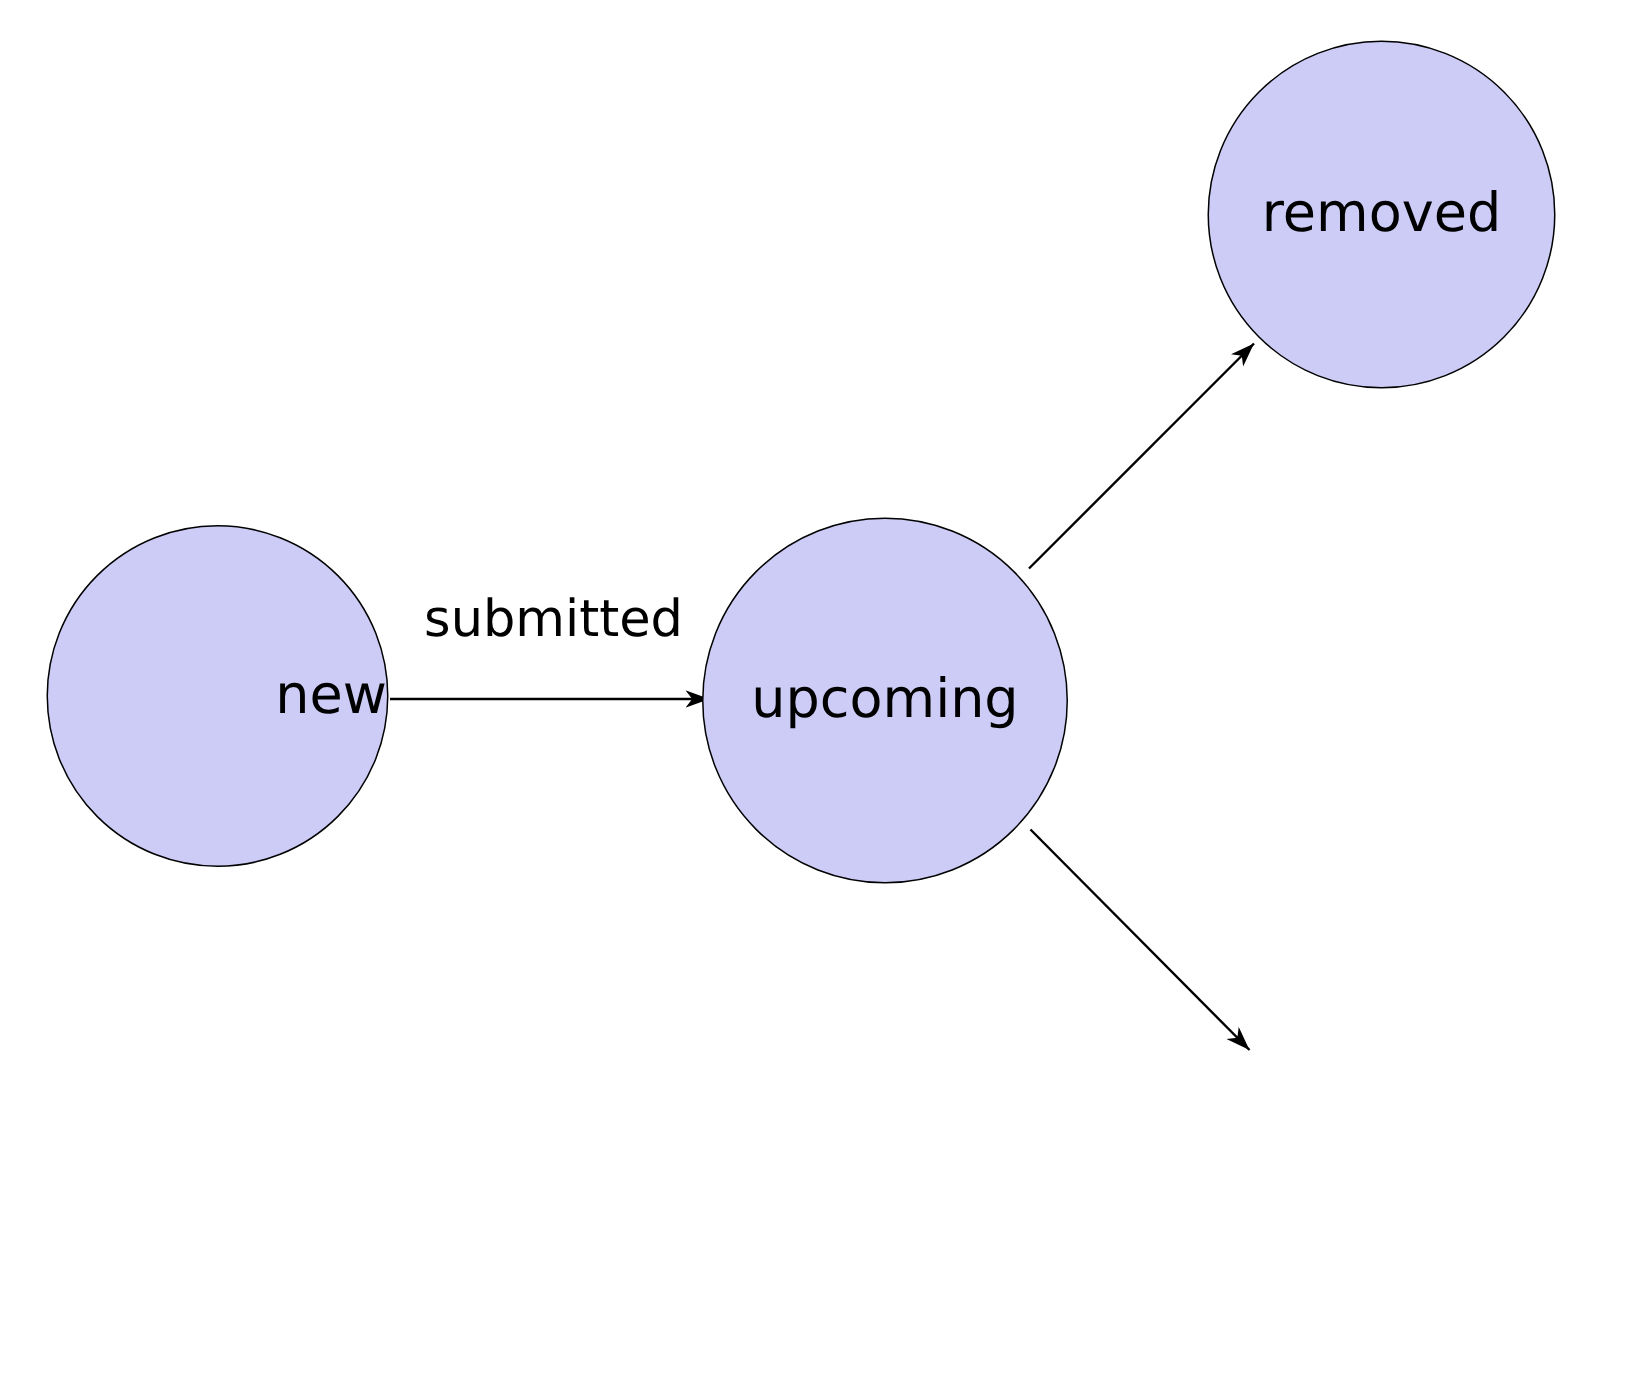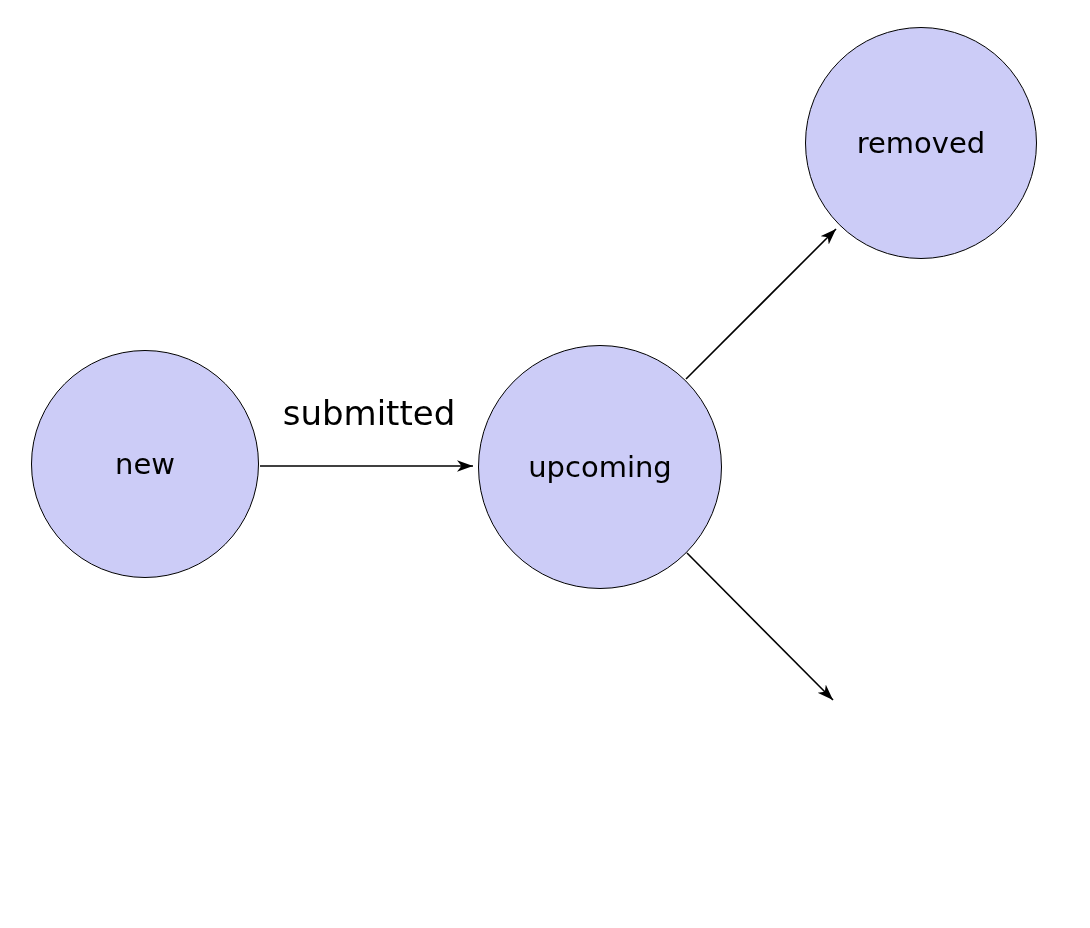--- a/index.html
+++ b/index.html
@@ -26,27 +26,27 @@
     position: absolute;
     border: 1.8px solid #000000;
     border-radius: 50%;
     background: #ccccf7;
     display: flex;
     align-items: center;
     justify-content: center;
     box-sizing: border-box;
   }
   .node-label {
-    font-size: 29px;
+    font-size: 36px;
     color: #000000;
     white-space: nowrap;
     line-height: 1;
   }
-  #node-new        { left: 31px;  top: 350px; width: 228px; height: 228px; }
-  #node-upcoming   { left: 478px; top: 345px; width: 244px; height: 244px; }
+  #node-new        { left: 31px;  top: 350px; width: 228px; height: 228px; justify-content: flex-end; }
+  #node-upcoming   { left: 468px; top: 345px; width: 244px; height: 244px; }
   #node-removed    { left: 805px; top: 27px;  width: 232px; height: 232px; }
   #node-frontpages { left: 802px; top: 669px; width: 238px; height: 238px; }
   .edge-label {
     position: absolute;
     transform: translate(-50%, -50%);
     font-size: 34px;
     color: #000000;
     white-space: nowrap;
     line-height: 1;
   }

